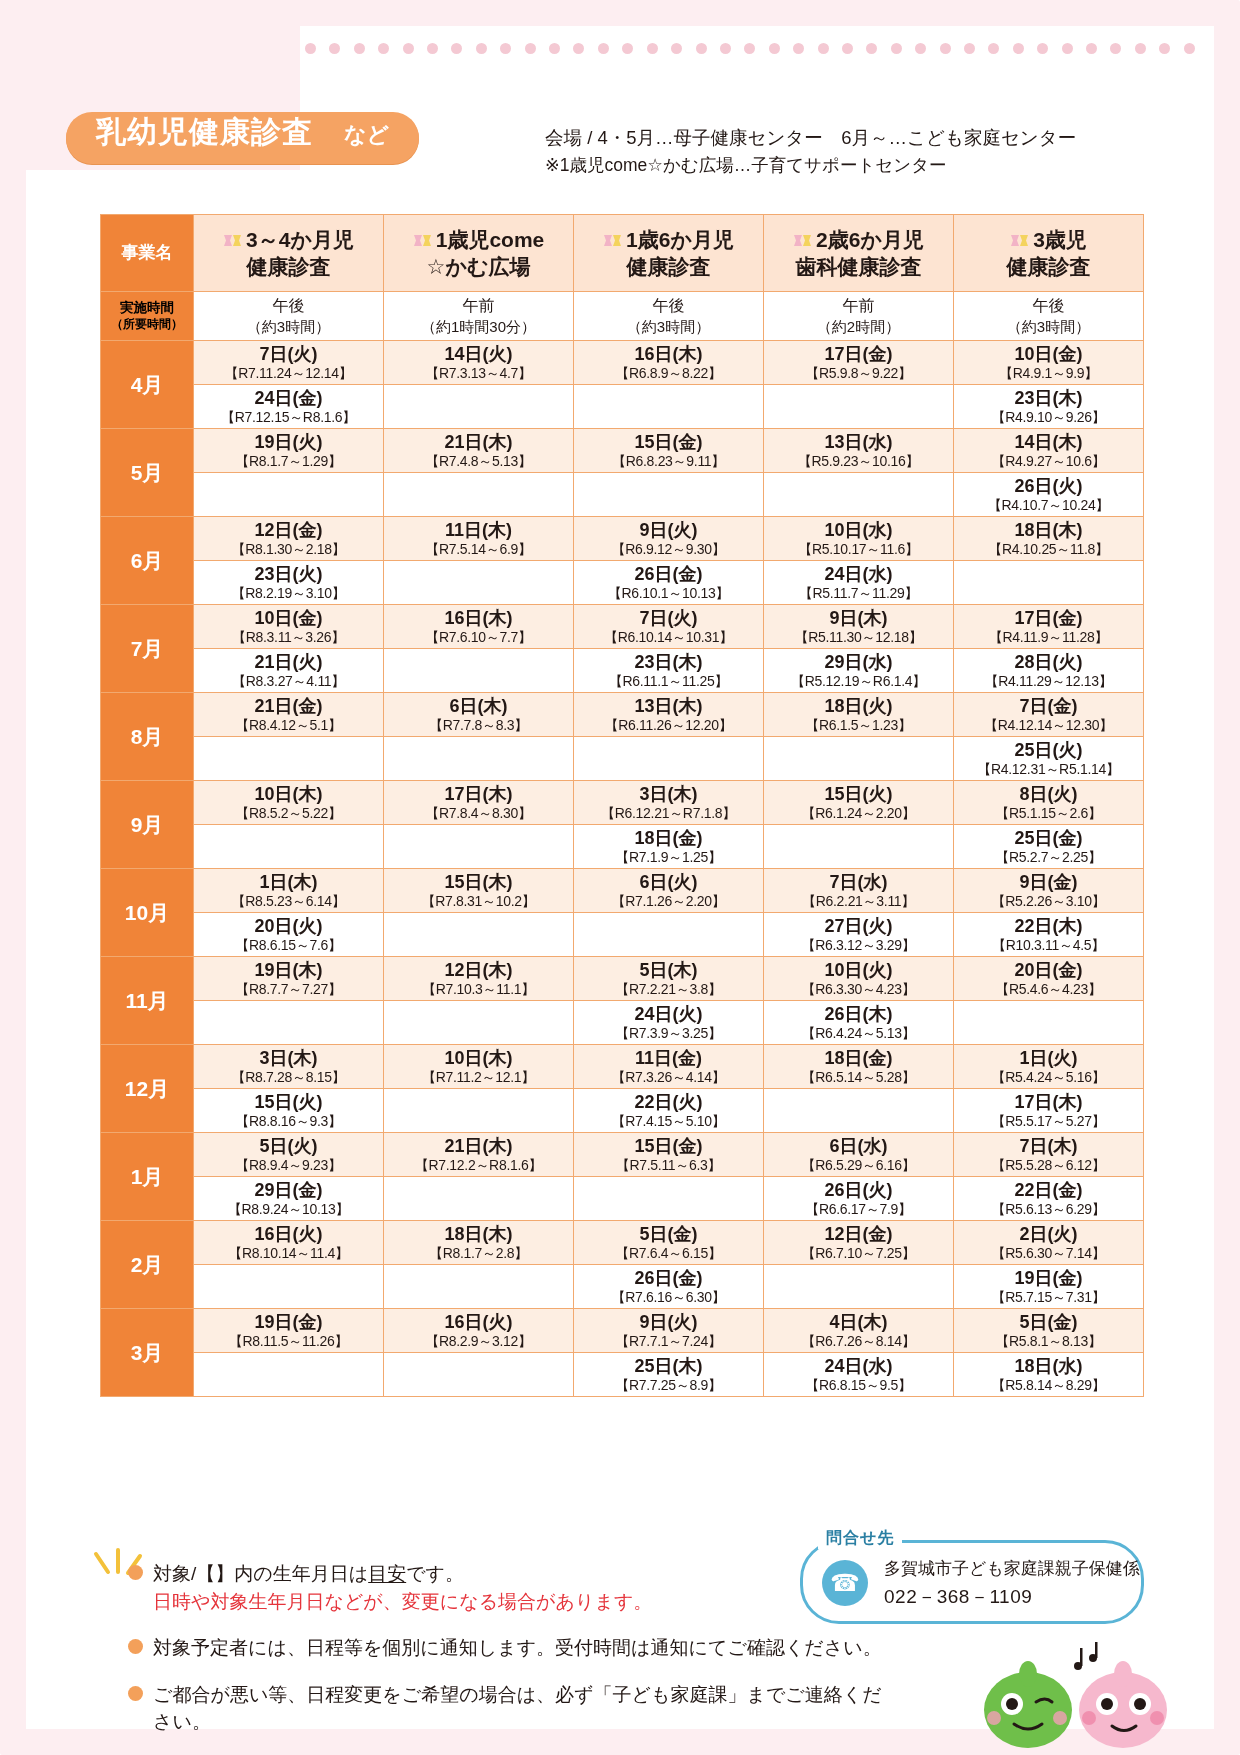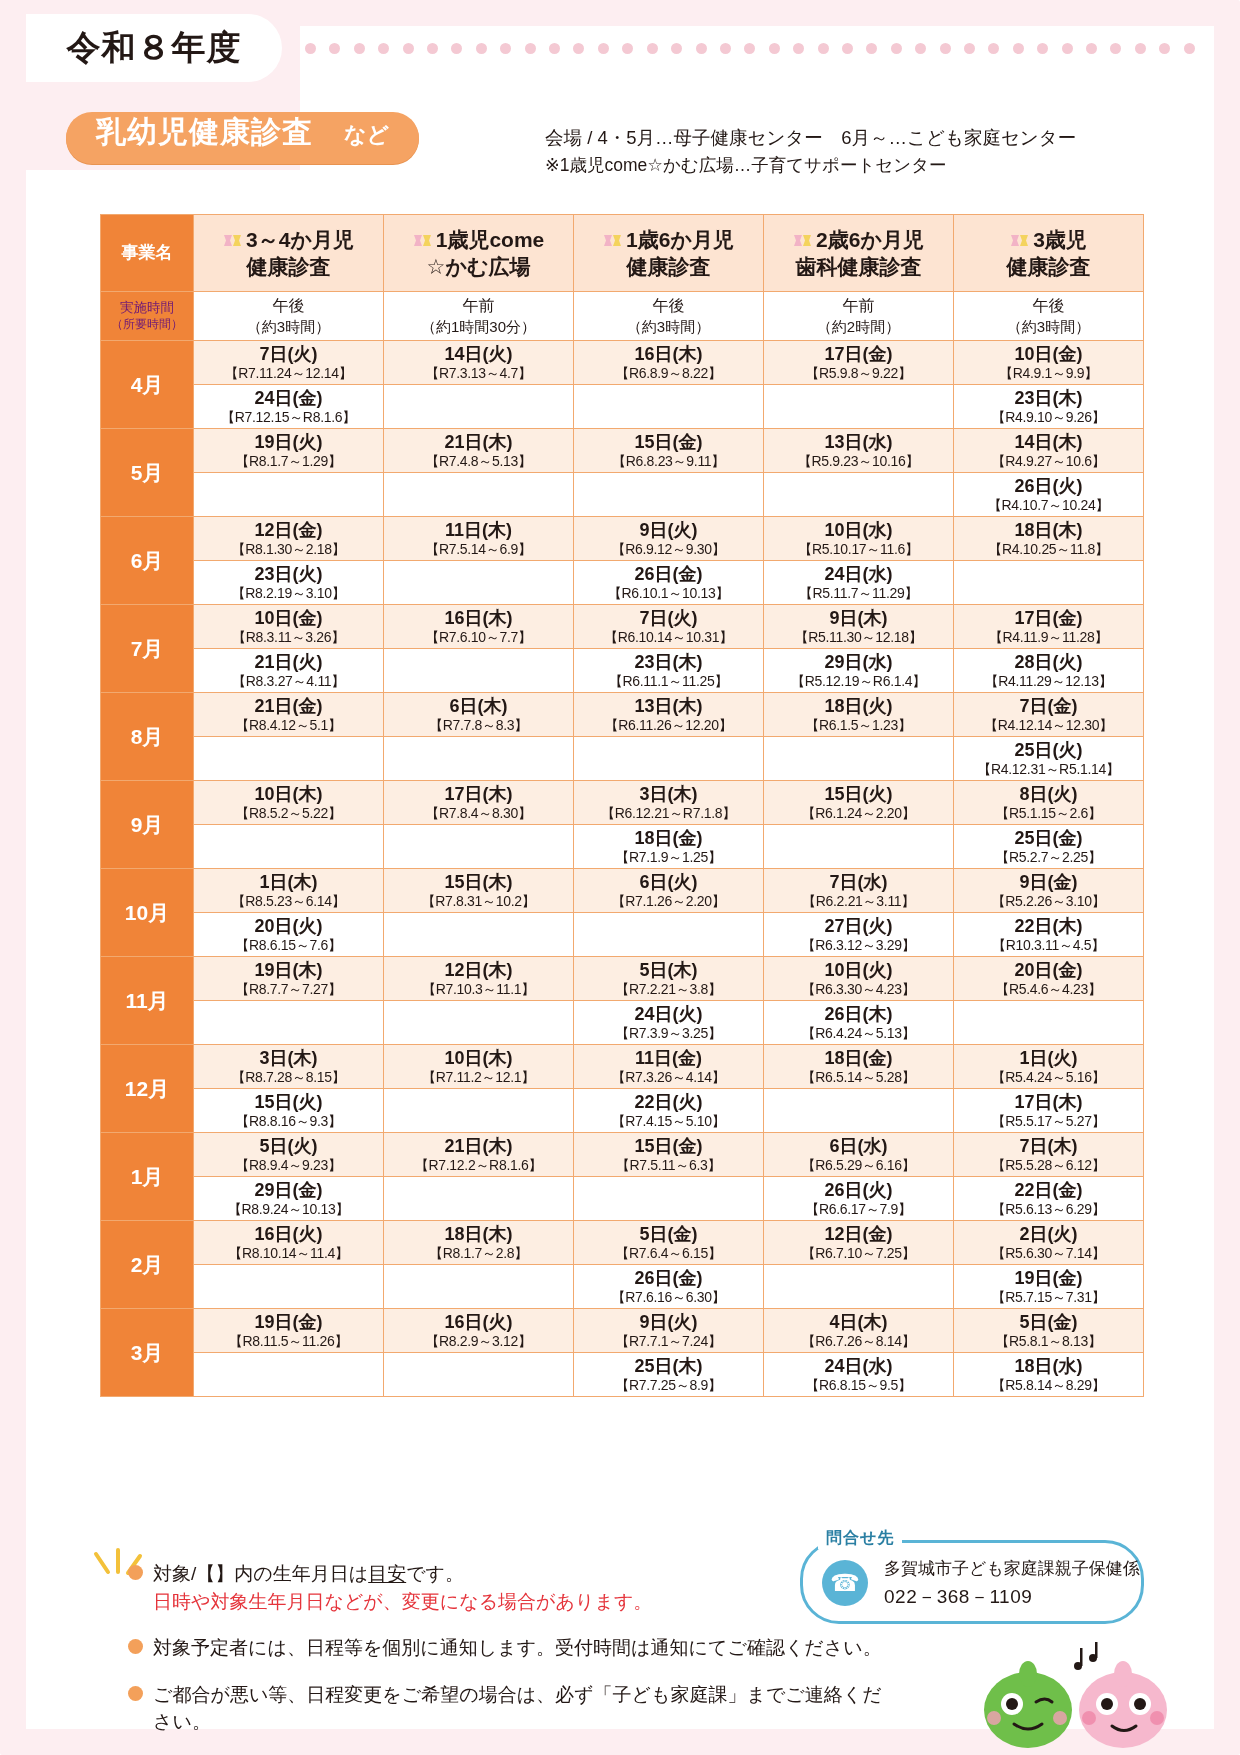--- a/index.html
+++ b/index.html
@@ -144,23 +144,23 @@
     position: relative;
   }
   .hdr-prog .ribbon {
     display: inline-block;
     width: 20px; height: 15px;
     margin-right: 3px;
     vertical-align: -1px;
   }
   .hdr-time-lbl {
     background: #f08438;
-    color: #701a75;
+    color: #000000;
     font-size: 13.5px;
-    font-weight: normal;
+    font-weight: bold;
     height: 48px;
     line-height: 1.25;
   }
   .hdr-time-lbl .sm { font-size: 12px; }
   .time-cell {
     background: #ffffff;
     font-size: 16px;
     line-height: 1.3;
     height: 48px;
     color: #231815;
@@ -275,23 +275,20 @@
   .mascots { position: absolute; left: 960px; top: 1640px; width: 230px; height: 110px; }
 
 </style>
 </head>
 <body>
 
 <div class="page">
   <div class="pink-frame"></div>
   <div class="pink-corner"></div>
 
-  <div class="era-badge">
-    <span>令和８年度</span>
-  </div>
   <div class="dots" id="dots">
       <i></i>
       <i></i>
       <i></i>
       <i></i>
       <i></i>
       <i></i>
       <i></i>
       <i></i>
       <i></i>

